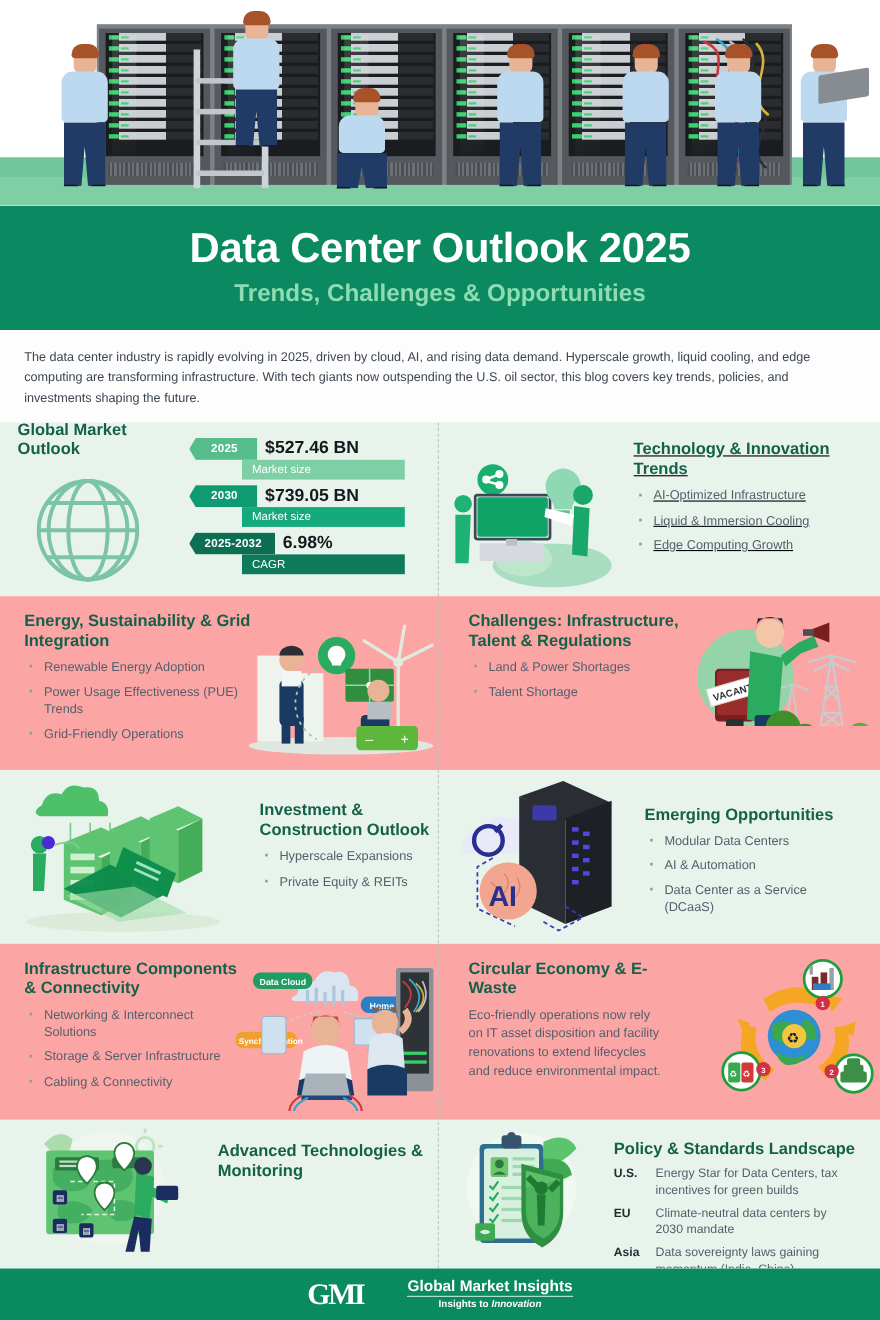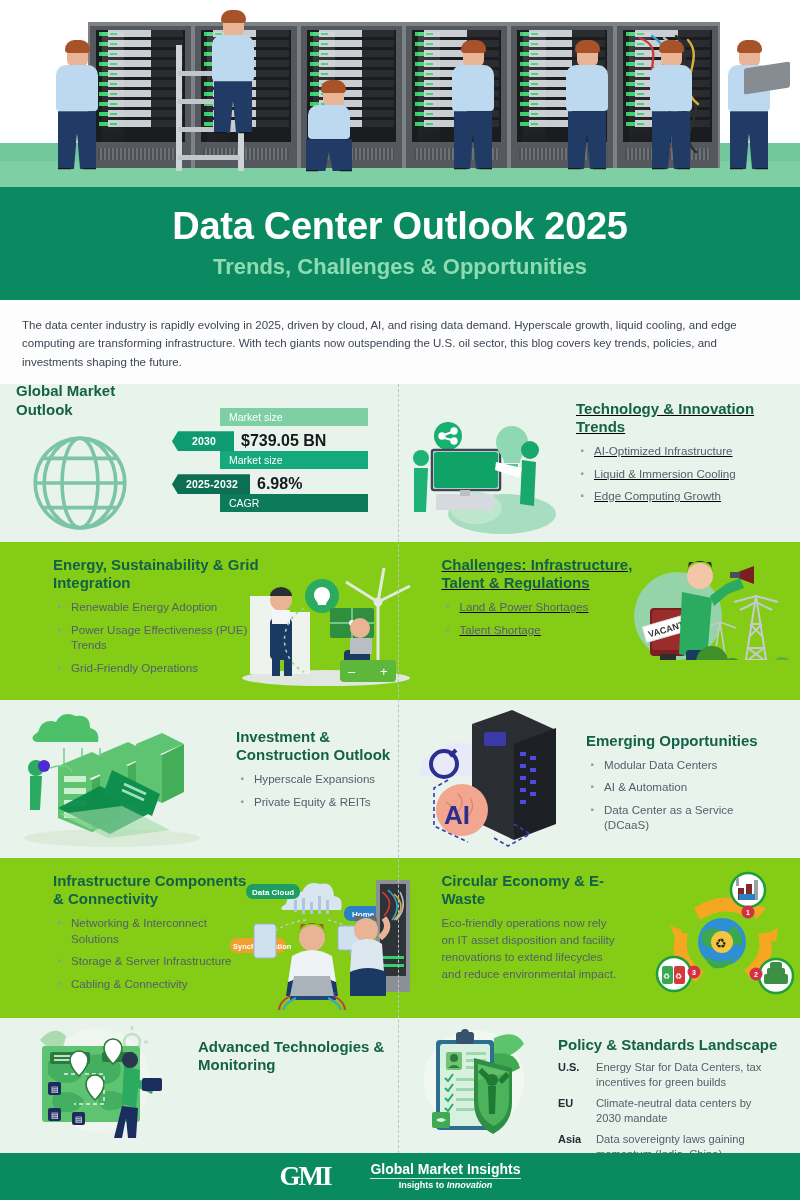--- a/index.html
+++ b/index.html
@@ -53,21 +53,21 @@
   .intro p { color: #3c4652; font-size: 11.5px; line-height: 1.62; }
 
   
   .grid { position: relative; flex: 1; }
   .vdash {
     position: absolute; left: 398px; top: 0; bottom: 0; width: 0;
     border-left: 1.5px dashed #b9c6bd; z-index: 5;
   }
   .row { display: flex; width: 800px; }
   .row.mint { background: #e8f3ec; }
-  .row.white { background: #84cc16; padding-left: 31px; }
+  .row.white { background: #fca5a5; }
   .cell { width: 400px; position: relative; display: flex; overflow: hidden; }
   .cell.txt-left { padding: 14px 8px 14px 22px; }
   .cell.txt-right { padding: 14px 22px 14px 8px; }
   .copy { position: relative; z-index: 3; }
   h3.sec { color: #14614a; font-size: 15px; font-weight: bold; line-height: 1.22; margin-bottom: 7px; }
   ul.bul { list-style: none; }
   ul.bul li {
     position: relative; padding-left: 18px; color: #53606c;
     font-size: 11.6px; line-height: 1.33; margin-bottom: 7px;
   }
@@ -334,20 +334,24 @@
                 <ellipse cx="50" cy="50" rx="32" ry="40"></ellipse>
                 <line x1="10" y1="50" x2="90" y2="50"></line>
                 <path d="M16 28 H84"></path>
                   <path d="M16 72 H84"></path>
               </g>
             </svg>
           </div>
           <div class="ribbons">
 
             <div class="rib">
+              <div class="rib-top">
+                <span class="rib-tag" style="background:#55bd8b">2025</span>
+                <span class="rib-val">$527.46 BN</span>
+              </div>
               <div class="rib-bar" style="background:#7ecfa4">
                 <span>Market size</span>
               </div>
             </div>
 
             <div class="rib">
               <div class="rib-top">
                 <span class="rib-tag" style="background:#0f9b71">2030</span>
                 <span class="rib-val">$739.05 BN</span>
               </div>
@@ -460,21 +464,21 @@
               <rect x="114" y="104" width="56" height="22" rx="4"></rect>
             </g>
           <g fill="#fff" font-size="13" font-family="sans-serif">
               <text x="122" y="120">–</text>
               <text x="154" y="120">+</text>
             </g>
           <path d="M78 52 a36 36 0 0 0 0 64" fill="none" stroke="#9ad0a8" stroke-width="1.6" stroke-dasharray="3 4"></path>
         </svg>
       </div>
 
-      <div class="cell txt-right" style="height:118px;text-decoration:underline;">
+      <div class="cell txt-right" style="height:118px;">
         <div class="copy" style="width:214px; margin-left:18px;">
           <h3 class="sec">Challenges: Infrastructure, Talent &amp; Regulations</h3>
           <ul class="bul">
             <li>Land &amp; Power Shortages</li>
             <li>Talent Shortage</li>
           </ul>
         </div>
         <svg class="ill" style="right:2px; top:8px;" width="176" height="146" viewBox="0 0 176 146">
           <circle cx="56" cy="66" r="44" fill="#95d3a8"></circle>
           <path d="M86 128 q44 -30 90 -4 l0 22 -90 0 z" fill="#5cb03a"></path>

